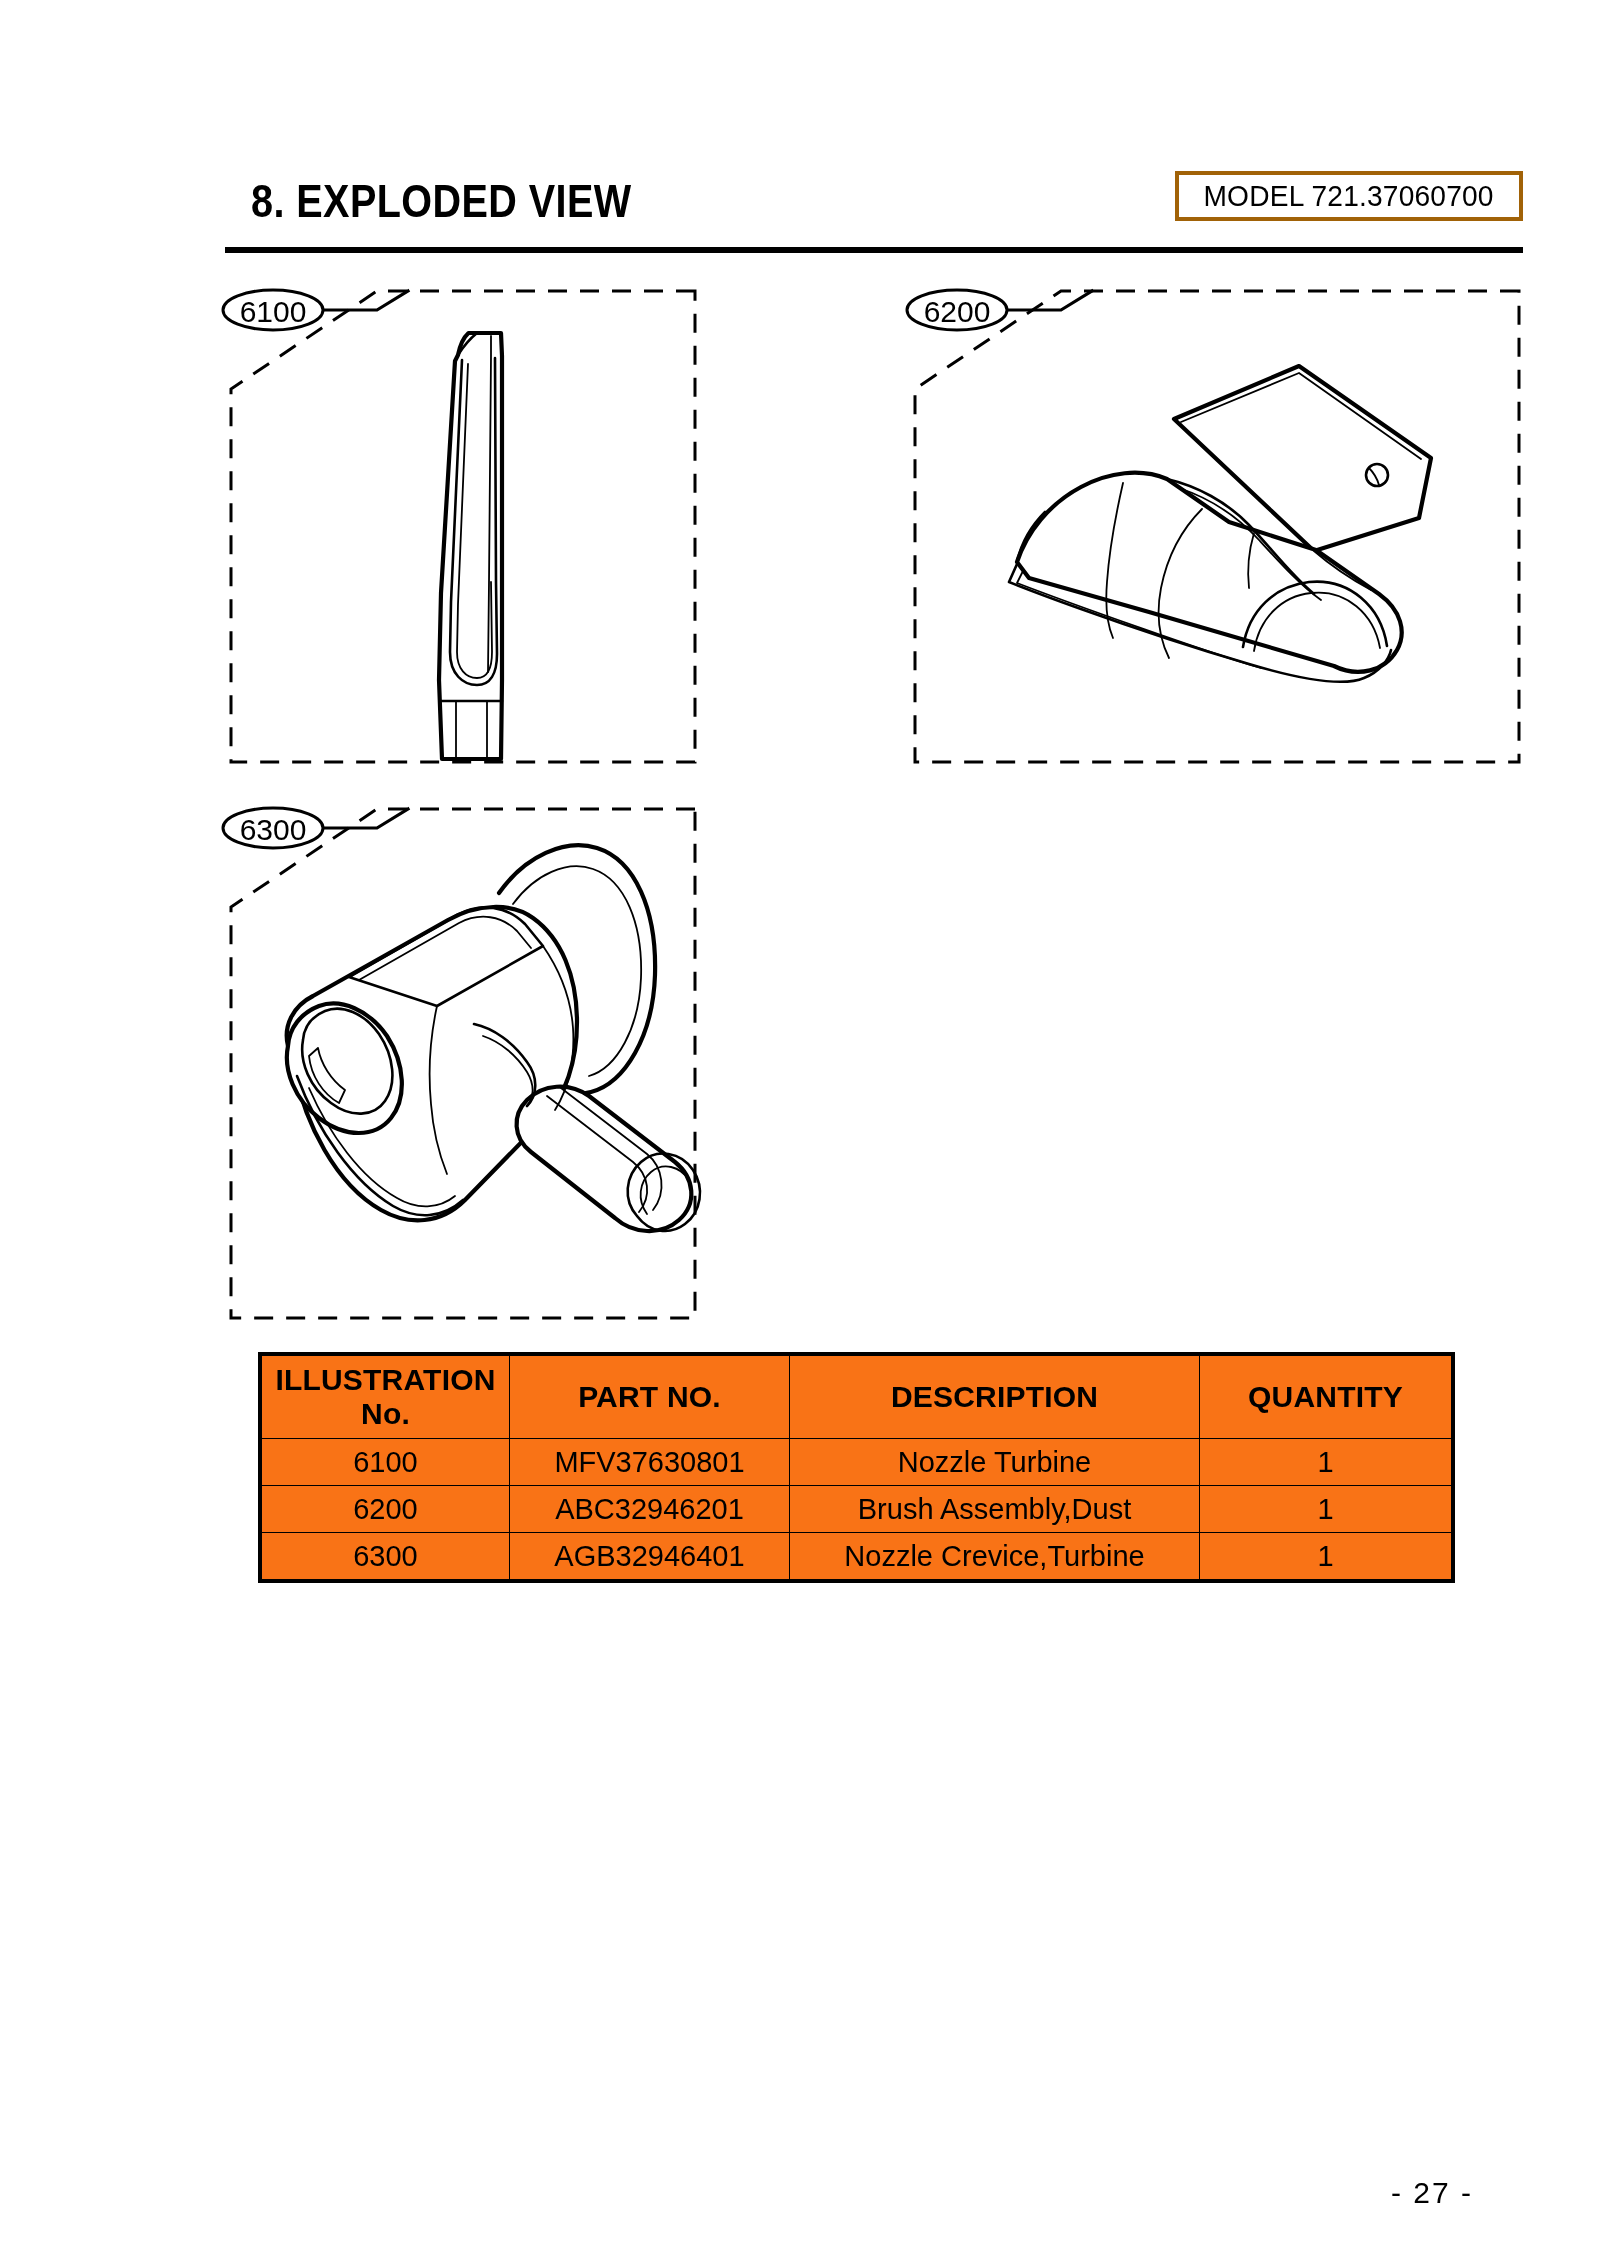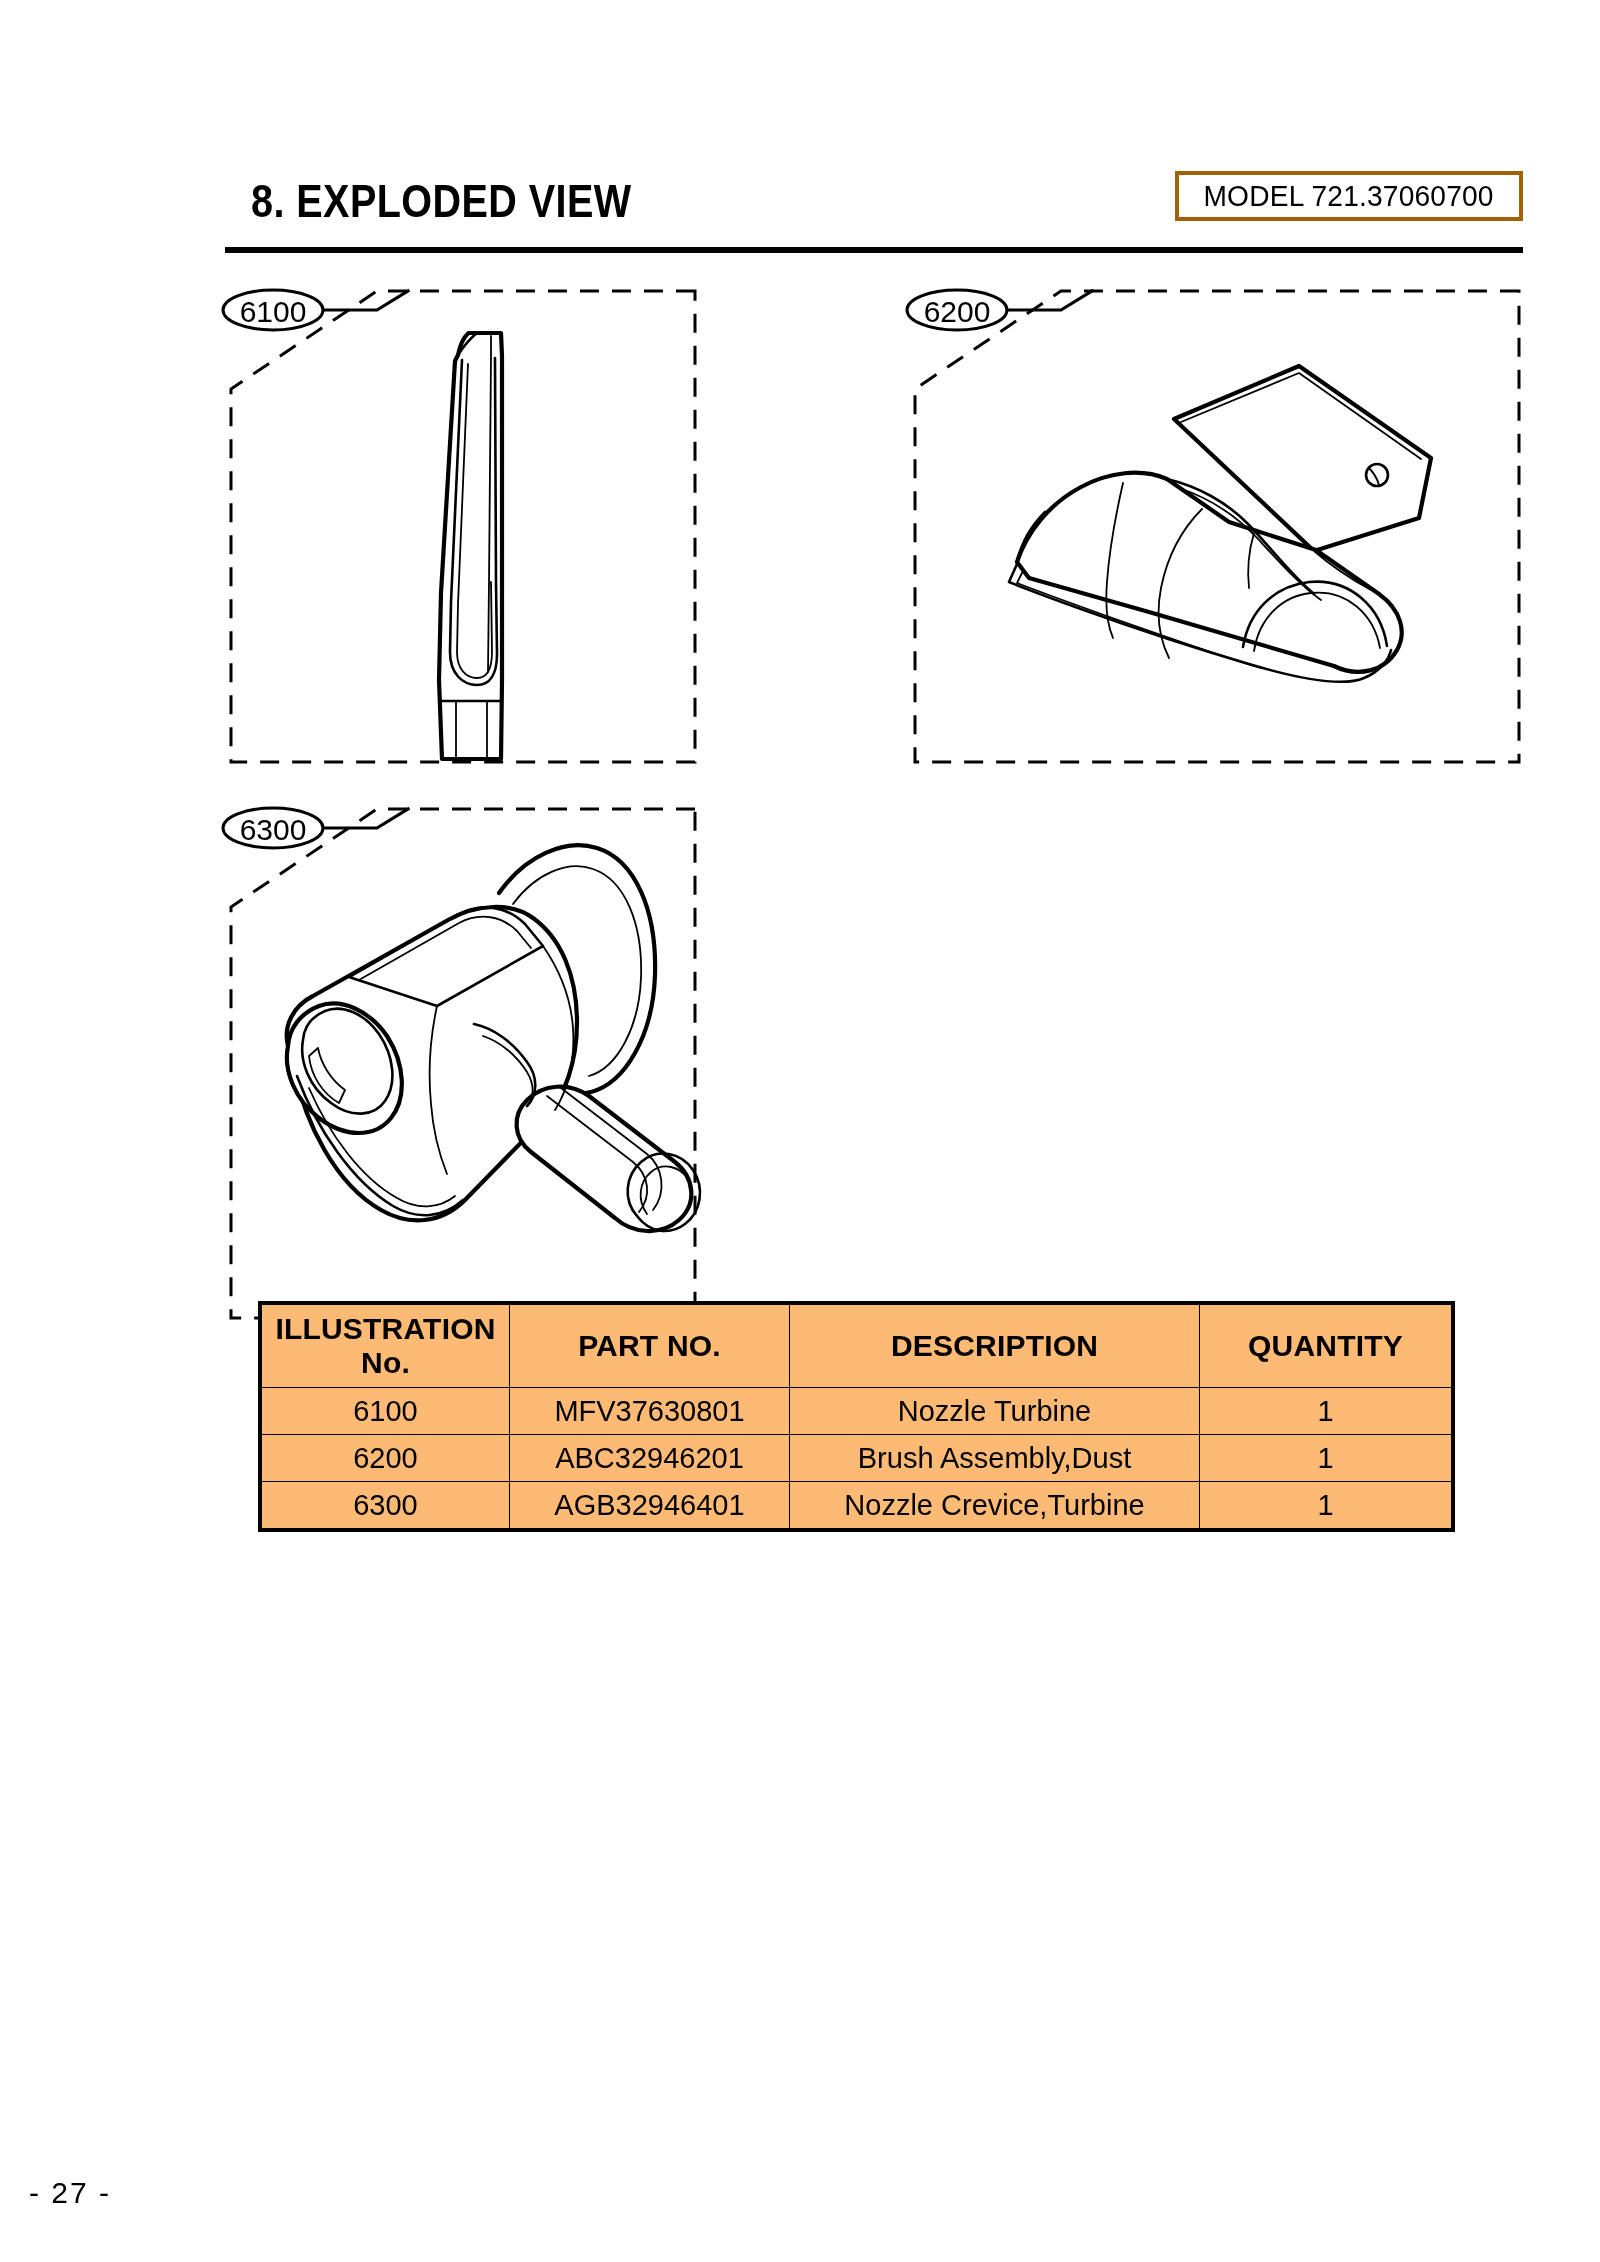--- a/index.html
+++ b/index.html
@@ -97,25 +97,25 @@
     stroke-linecap: square;
   }
   .art-thick { fill: #fff; stroke: #000; stroke-width: 4.2; stroke-linejoin: round; stroke-linecap: round; }
   .art-med   { fill: none; stroke: #000; stroke-width: 2.6; stroke-linejoin: round; stroke-linecap: round; }
   .art-thin  { fill: none; stroke: #000; stroke-width: 1.8; stroke-linejoin: round; stroke-linecap: round; }
 
   
   #parts-table {
     position: absolute;
     left: 232px;
-    top: 1304px;
+    top: 1355px;
     width: 1190px;
     border-collapse: collapse;
     table-layout: fixed;
-    background: #fdba74;
+    background: #f97316;
   }
   #parts-table col.c-illus { width: 248px; }
   #parts-table col.c-part  { width: 280px; }
   #parts-table col.c-desc  { width: 410px; }
   #parts-table col.c-qty   { width: 252px; }
 
   #parts-table th, #parts-table td {
     border: 1.6px solid #000;
     text-align: center;
     padding: 0;
@@ -140,21 +140,21 @@
     outline: 3.4px solid #000;
     outline-offset: 0px;
   }
 
   
   #page-footer {
     position: absolute;
     left: 0;
     top: 2176px;
     width: 1444px;
-    text-align: left;
+    text-align: right;
     font-size: 30px;
     letter-spacing: 2px;
   }
 </style>
 </head>
 <body>
 
 <div class="page">
 
   <div id="page-title">8. EXPLODED VIEW</div>

